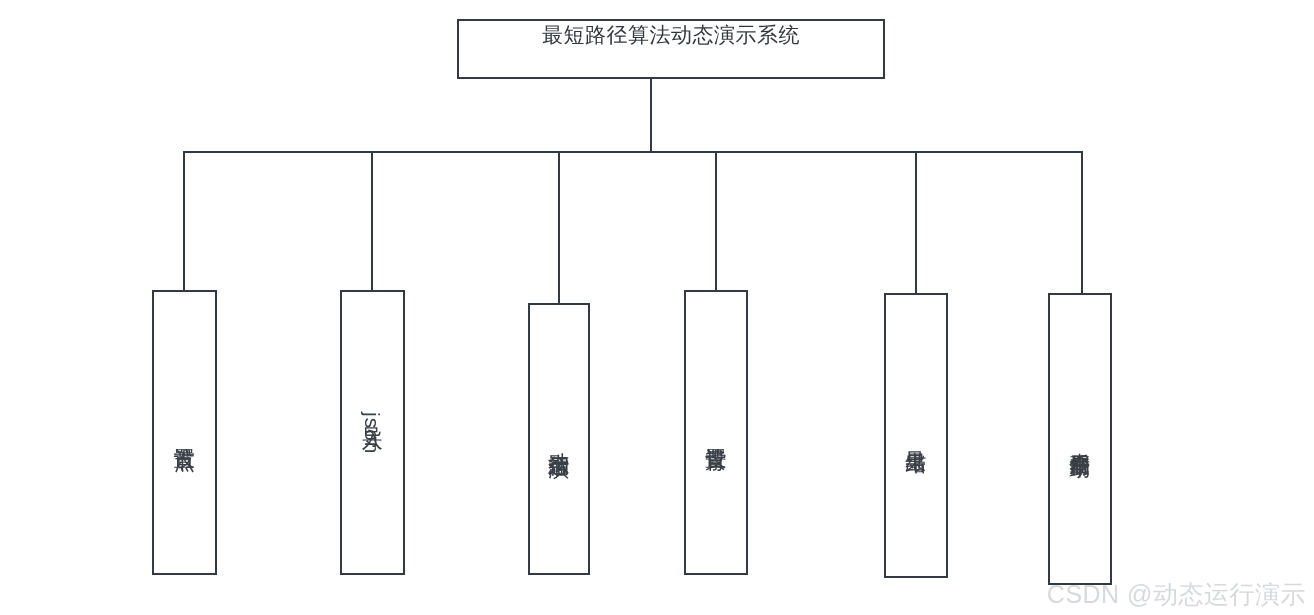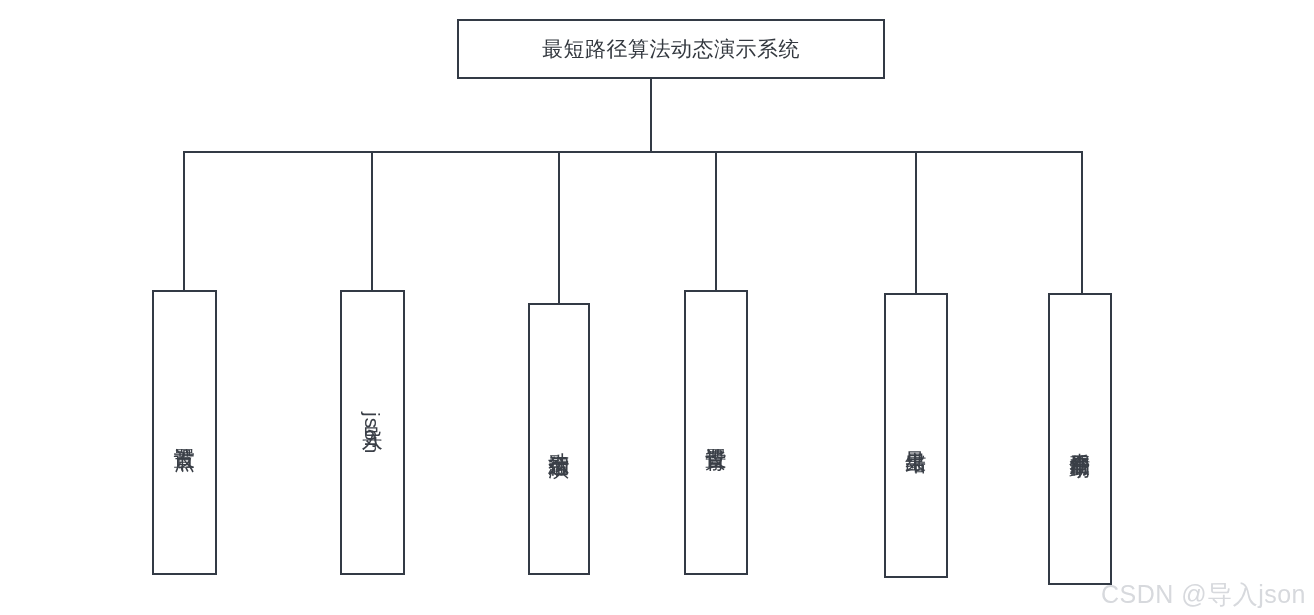--- a/index.html
+++ b/index.html
@@ -18,21 +18,20 @@
     overflow: hidden;
   }
 
   
   .node {
     position: absolute;
     box-sizing: border-box;
     border: 2px solid #333a45;
     background: #ffffff;
     display: flex;
-    align-items: center;
     justify-content: center;
   }
 
   .root-node {
     left: 457px;
     top: 19px;
     width: 428px;
     height: 60px;
   }
   .root-label {
@@ -110,15 +109,15 @@
   </div>
 
   <div class="node" style="left:884px; top:293px; width:64px; height:285px;">
     <span class="leaf-label">导出结果</span>
   </div>
 
   <div class="node" style="left:1048px; top:293px; width:64px; height:292px;">
     <span class="leaf-label">查看使用帮助</span>
   </div>
 
-  <div class="watermark">CSDN @导入json</div>
+  <div class="watermark">CSDN @动态运行演示</div>
 
 </div>
 
 </body></html>

